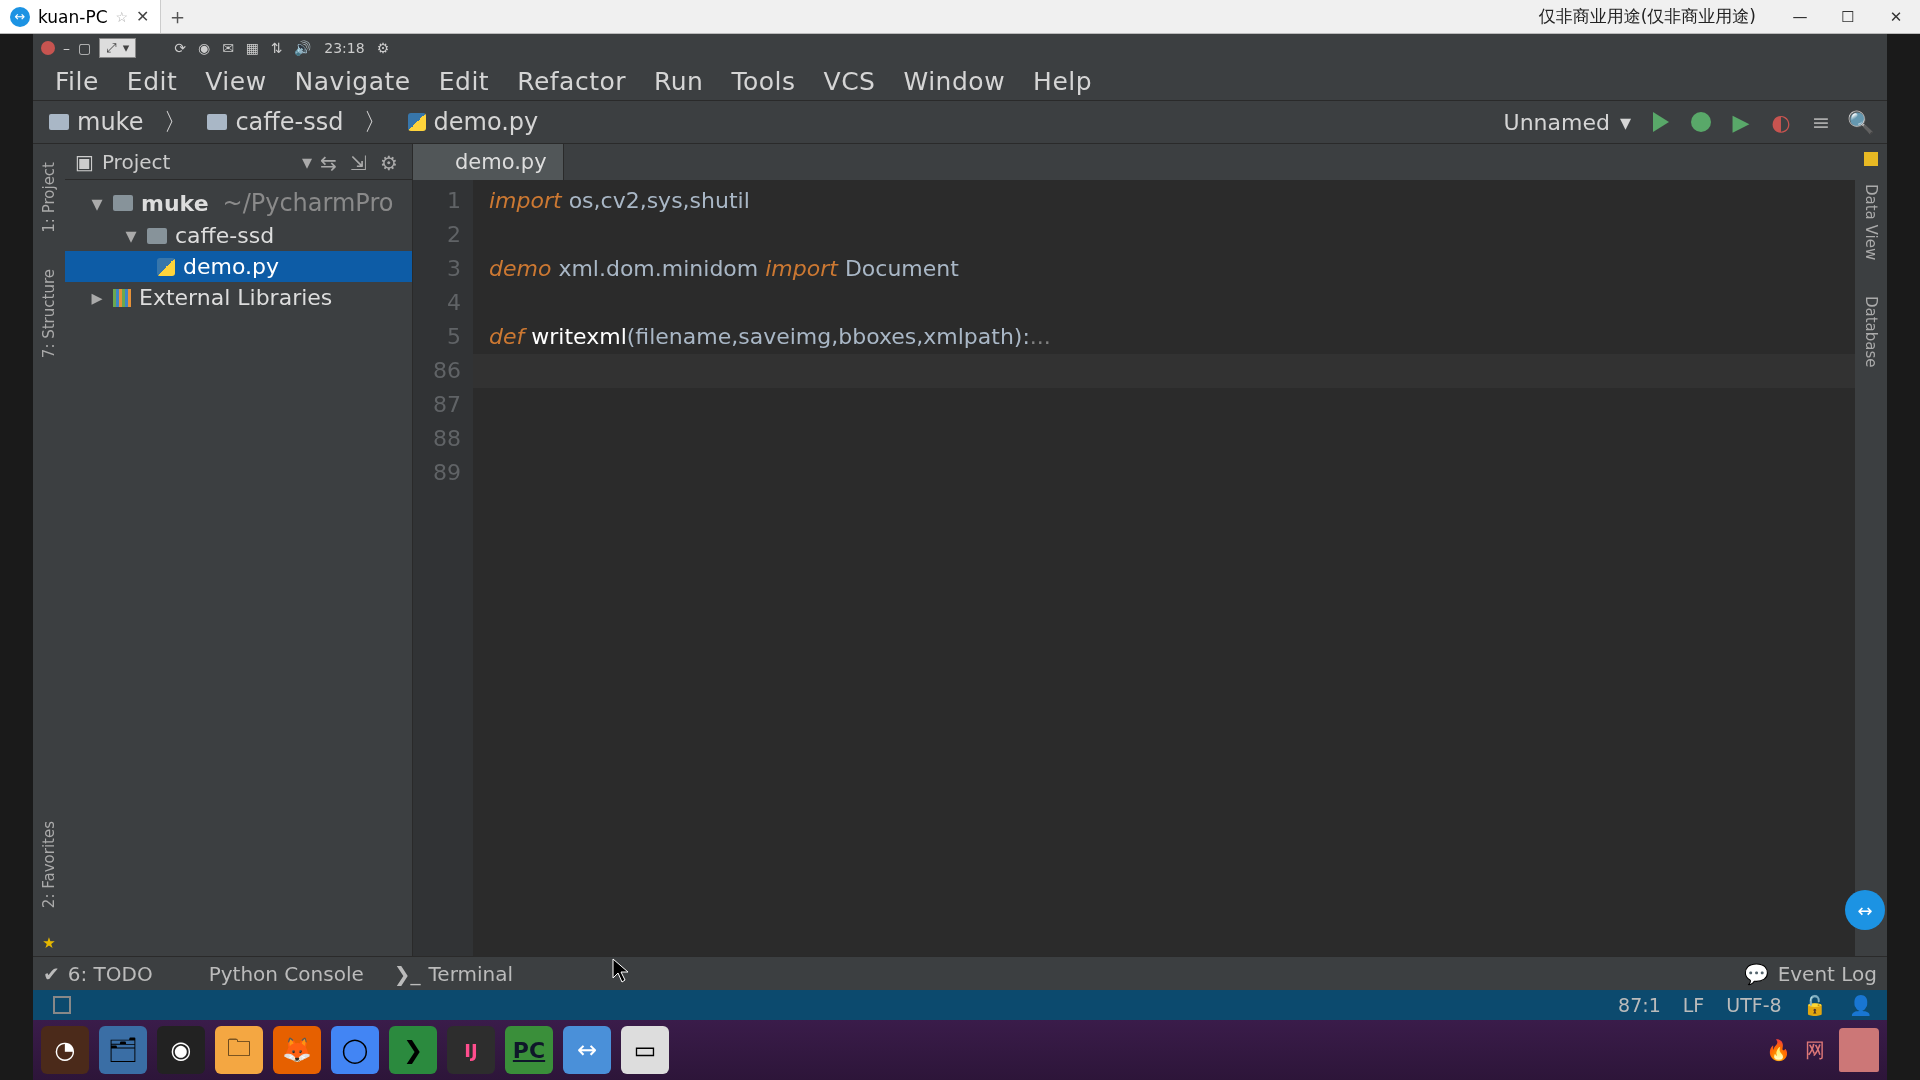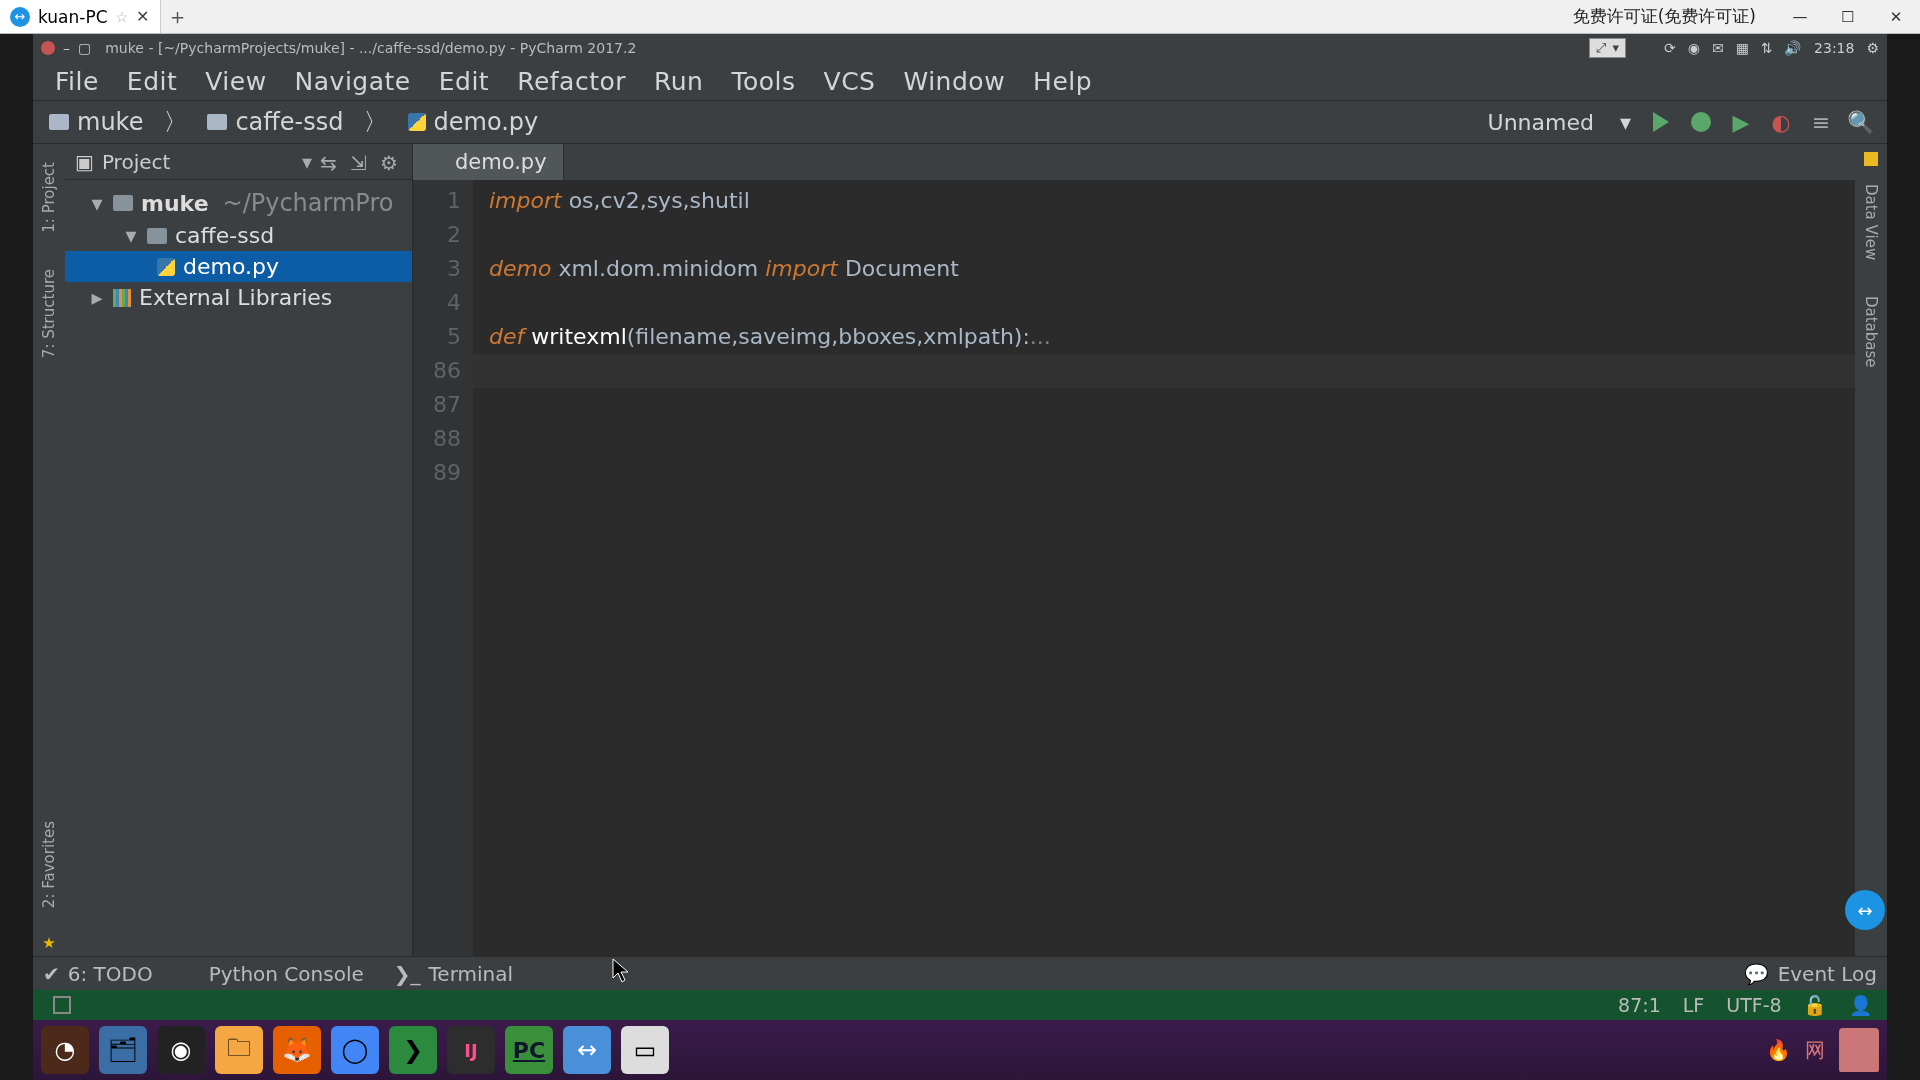--- a/index.html
+++ b/index.html
@@ -32,21 +32,21 @@
 
 .menubar { height:38px; background:#3c3f41; display:flex; align-items:center; padding:0 10px; gap:4px; }
 .menubar .m { color:#d5d5d5; font-size:25px; padding:2px 12px; cursor:pointer; letter-spacing:0.5px; }
 
 
 .toolbar { height:44px; background:#3c3f41; border-top:1px solid #2a2a2a; border-bottom:1px solid #2a2a2a; display:flex; align-items:center; padding:0 6px; }
 .crumb { display:flex; align-items:center; gap:8px; padding:2px 10px; color:#d5d5d5; font-size:24px; cursor:pointer; }
 .crumb .fold { width:20px; height:16px; background:#a9b7c6; border-radius:2px; }
 .crumb .py { width:18px; height:18px; background:linear-gradient(135deg,#3776ab 50%,#ffd43b 50%); border-radius:3px; }
 .toolbar-spacer { flex:1; }
-.run-sel { display:flex; align-items:center; gap:26px; color:#d5d5d5; font-size:22px; cursor:pointer; padding:0 10px; }
+.run-sel { display:flex; align-items:center; gap:10px; color:#d5d5d5; font-size:22px; cursor:pointer; padding:0 10px; }
 .tbtn { width:34px; height:34px; display:flex; align-items:center; justify-content:center; cursor:pointer; margin:0 3px; }
 .tri-play { width:0; height:0; border-left:16px solid #59a869; border-top:10px solid transparent; border-bottom:10px solid transparent; }
 .bug { width:20px; height:20px; background:#59a869; border-radius:50%; }
 
 
 .main { position:absolute; top:110px; bottom:60px; left:0; right:0; display:flex; }
 .left-gutter { width:32px; background:#3c3f41; display:flex; flex-direction:column; align-items:center; color:#aaa; font-size:15px; }
 .left-gutter .v { writing-mode:vertical-rl; transform:rotate(180deg); padding:18px 0; cursor:pointer; }
 
 .project-pane { width:348px; background:#3c3f41; border-right:1px solid #2a2a2a; display:flex; flex-direction:column; }
@@ -77,21 +77,21 @@
 .fold { color:#808080; }
 .caret-line { background:#323232; position:absolute; left:0; right:0; height:34px; top:174px; }
 .right-gutter { width:32px; background:#3c3f41; display:flex; flex-direction:column; align-items:center; }
 .right-gutter .v { writing-mode:vertical-rl; padding:18px 0; color:#aaa; font-size:15px; cursor:pointer; }
 
 
 .btm { position:absolute; left:0; right:0; bottom:30px; height:34px; background:#3c3f41; border-top:1px solid #2a2a2a; display:flex; align-items:center; padding:0 10px; color:#bbb; font-size:20px; gap:30px; }
 .btm .tool { display:flex; align-items:center; gap:8px; cursor:pointer; }
 .btm-spacer { flex:1; }
 
-.status { position:absolute; left:0; right:0; bottom:0; height:30px; background:#14532d; display:flex; align-items:center; justify-content:flex-end; padding:0 14px; gap:22px; color:#bbb; font-size:19px; }
+.status { position:absolute; left:0; right:0; bottom:0; height:30px; background:#0c4a6e; display:flex; align-items:center; justify-content:flex-end; padding:0 14px; gap:22px; color:#bbb; font-size:19px; }
 .status .sq { width:18px; height:18px; border:2px solid #888; margin-right:auto; margin-left:6px; }
 
 
 .host-taskbar { position:absolute; left:33px; right:33px; bottom:0; height:60px; background:linear-gradient(#3a1c4a,#2d1539); display:flex; align-items:center; padding:0 8px; gap:10px; }
 .tb-ico { width:48px; height:48px; border-radius:6px; display:flex; align-items:center; justify-content:center; font-size:24px; cursor:pointer; }
 .tb-ico.ubuntu { background:#4b2a1a; color:#fff; }
 .tb-ico.files { background:#3a6ea5; }
 .tb-ico.cam { background:#222; color:#fff; }
 .tb-ico.folder { background:#f4a742; }
 .tb-ico.ff { background:#e66000; }
@@ -116,35 +116,34 @@
 
 <div class="topbar">
   <div class="tv-tab">
     <span class="tv-dot">↔</span>
     <span class="tab-title">kuan-PC</span>
     <span class="pin">☆</span>
     <span class="close">✕</span>
   </div>
   <div class="tv-plus">＋</div>
   <div class="topbar-spacer"></div>
-  <div class="license-text">免费许可证(免费许可证)</div>
+  <div class="license-text">仅非商业用途(仅非商业用途)</div>
   <div class="win-ctrls">
     <div class="win-btn">—</div>
     <div class="win-btn">☐</div>
     <div class="win-btn">✕</div>
   </div>
 </div>
 
 <div class="remote">
 
   <div class="lin-title">
     <span class="lin-close"></span>
     <span class="lin-min">–</span>
     <span class="lin-max">▢</span>
-    <span class="t">muke - [~/PycharmProjects/muke] - .../caffe-ssd/demo.py - PyCharm 2017.2</span>
     <span class="toggle-box">
         <span>⤢</span>
         <span>▾</span>
       </span>
     <span class="sysicons">
       <span>⟳</span>
       <span>◉</span>
       <span>✉</span>
       <span>▦</span>
       <span>⇅</span>

